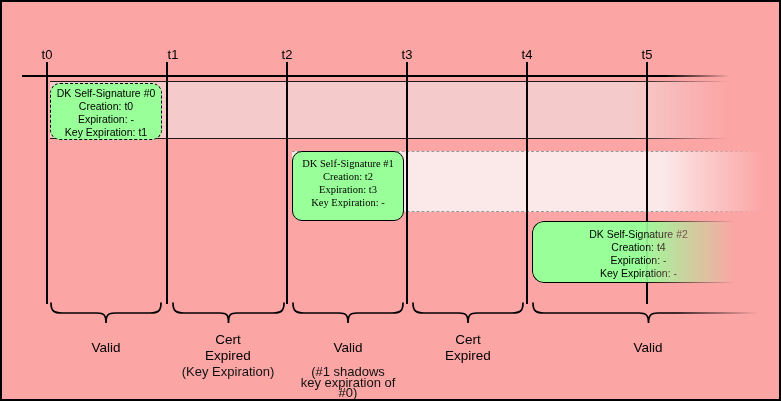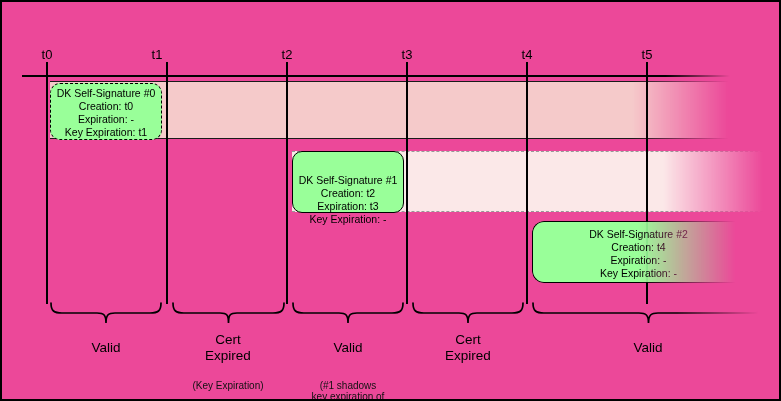--- a/index.html
+++ b/index.html
@@ -1,19 +1,19 @@
 <!DOCTYPE html>
 <html><head>
 <meta charset="utf-8">
 <style>
   html,body { margin:0; padding:0; background:#fff; }
   #canvas {
     position:relative; width:781px; height:401px;
     box-sizing:border-box; border:2px solid #000;
-    background:#ec4899; overflow:hidden;
+    background:#fca5a5; overflow:hidden;
     font-family:"Liberation Sans", sans-serif; color:#000;
   }
   .abs { position:absolute; }
 
   
   .timeline-line {
     left:20px; top:73px; width:715px; height:2px; background:#000;
     -webkit-mask-image:linear-gradient(to right,#000 90%,transparent 99%);
             mask-image:linear-gradient(to right,#000 90%,transparent 99%);
   }
@@ -35,21 +35,21 @@
   }
 
   
   .sig-box {
     background:#99ff99; border:1.5px solid #000; border-radius:10px;
     box-sizing:border-box; text-align:center;
     font-size:10.5px; line-height:13px; padding-top:3px;
   }
   .sig-box .ln { white-space:nowrap; }
   #sig0 { left:48px;  top:81px;  width:112px; height:57px; border-style:dashed; }
-  #sig1 { left:290px; top:149px; width:112px; height:62px; padding-top:22px; }
+  #sig1 { left:290px; top:149px; width:112px; height:70px; padding-top:5px;font-family:Liberation Serif, serif; }
   #sig2 {
     left:530px; top:219px; width:212px; height:62px; padding-top:6px;
     border-radius:12px 0 0 12px; border-right:none;
     -webkit-mask-image:linear-gradient(to right,#000 50%,transparent 96%);
             mask-image:linear-gradient(to right,#000 50%,transparent 96%);
   }
 
   
   .brace { top:299px; height:24px; }
   .brace path { stroke:#000; stroke-width:1.7; fill:none; stroke-linecap:round; }
@@ -57,41 +57,41 @@
     -webkit-mask-image:linear-gradient(to right,#000 62%,transparent 97%);
             mask-image:linear-gradient(to right,#000 62%,transparent 97%);
   }
 
   
   .period { top:329px; width:150px; text-align:center; }
   .period .big {
     font-size:13.5px; line-height:16px; height:34px; white-space:pre-line;
     display:flex; align-items:center; justify-content:center;
   }
-  .period .note { font-size:10px; line-height:10.5px; white-space:pre-line; margin-top:16px; color:#111; }
+  .period .note { font-size:13px; line-height:10.5px; white-space:pre-line; margin-top:2px; color:#111; }
 </style>
 </head>
 <body>
 
 <div id="canvas">
 
   <div class="abs band-strong"></div>
   <div class="abs band-faint"></div>
 
   <div class="abs timeline-line"></div>
 
   <div class="abs tick-line" style="left:44px"></div>
   <div class="abs tick-line" style="left:164px"></div>
   <div class="abs tick-line" style="left:284px"></div>
   <div class="abs tick-line" style="left:404px"></div>
   <div class="abs tick-line" style="left:524px"></div>
   <div class="abs tick-line" style="left:644px"></div>
 
   <div class="abs tick-label" style="left:30px">t0</div>
-  <div class="abs tick-label" style="left:140px">t1</div>
+  <div class="abs tick-label" style="left:156px">t1</div>
   <div class="abs tick-label" style="left:270px">t2</div>
   <div class="abs tick-label" style="left:390px">t3</div>
   <div class="abs tick-label" style="left:510px">t4</div>
   <div class="abs tick-label" style="left:630px">t5</div>
 
   <div id="sig0" class="abs sig-box">
     <div class="ln">DK Self-Signature #0</div>
     <div class="ln">Creation: t0</div>
     <div class="ln">Expiration: -</div>
     <div class="ln">Key Expiration: t1</div>

